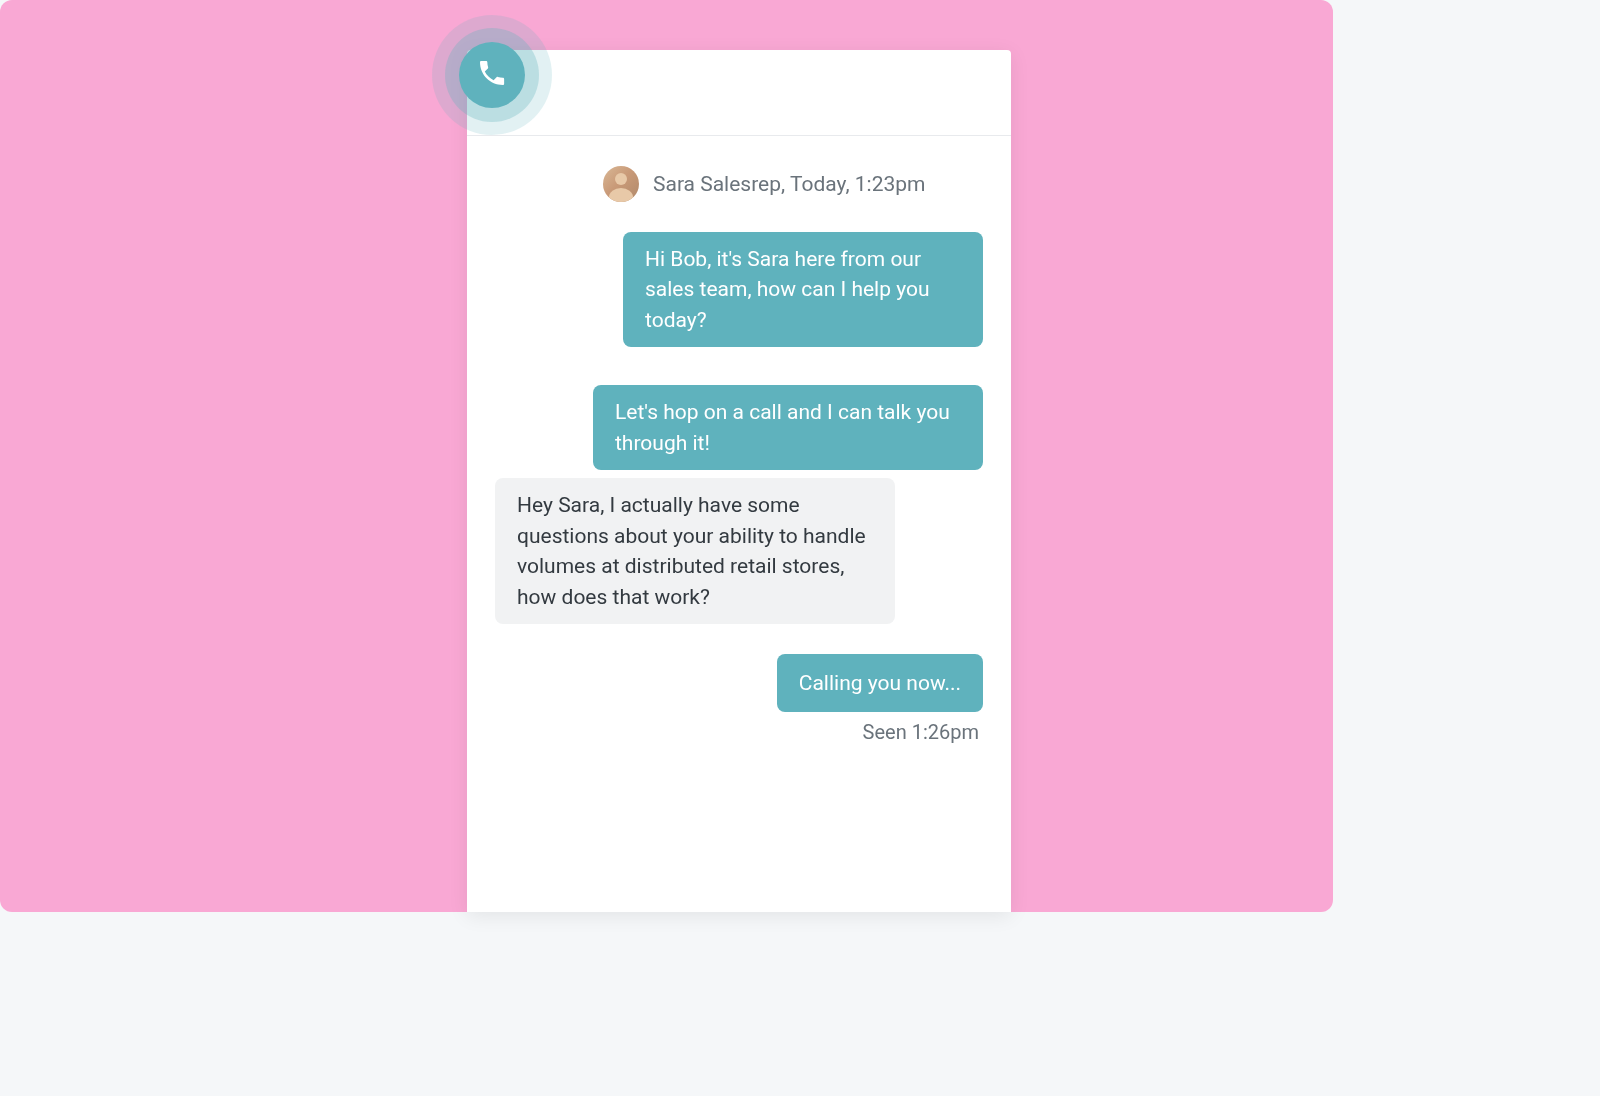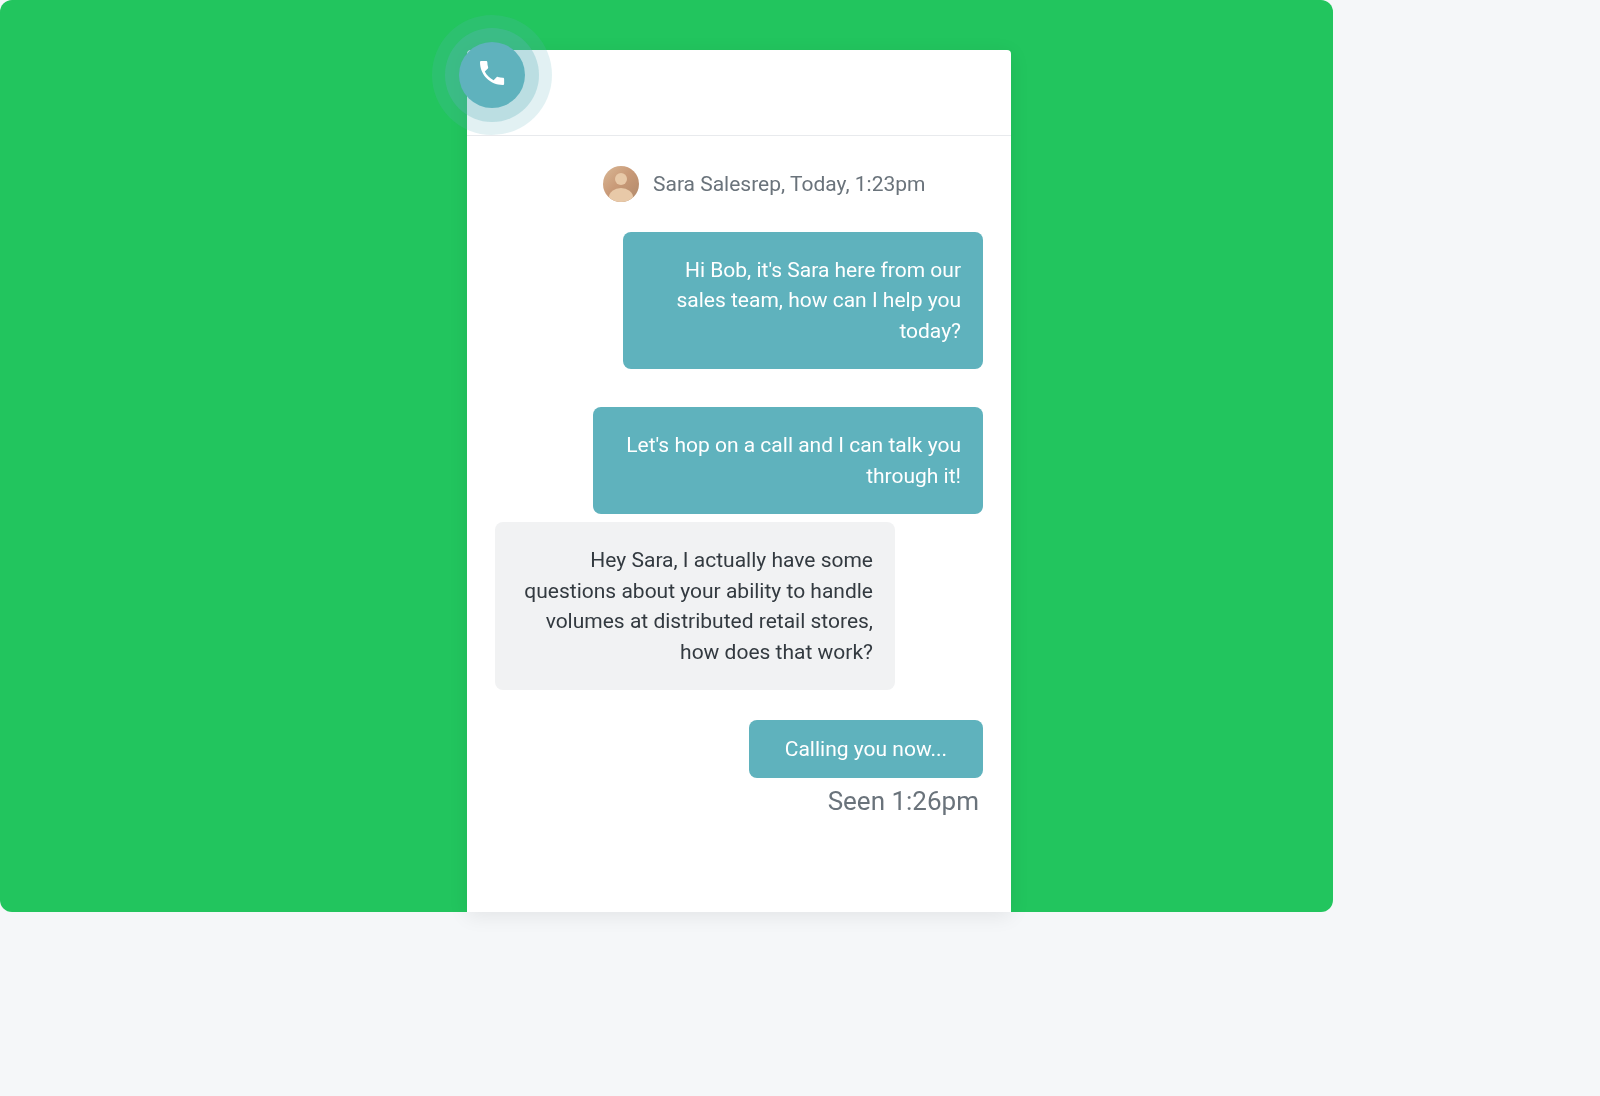--- a/index.html
+++ b/index.html
@@ -15,23 +15,22 @@
       height: 1096px;
       position: relative;
     }
     
     .canvas {
       position: absolute;
       top: 0;
       left: 0;
       width: 1333px;
       height: 912px;
-      background: #22c55e;
+      background: #f9a8d4;
       border-radius: 12px;
-      text-align: right;
     }
     
     .chat-panel {
       position: absolute;
       left: 467px;
       top: 50px;
       width: 544px;
       height: 862px;
       background: #ffffff;
       box-shadow: 0 4px 20px rgba(0,0,0,0.08);
@@ -146,21 +145,21 @@
     
     .msg-row.right {
       justify-content: flex-end;
     }
     
     .msg-row.left {
       justify-content: flex-start;
     }
     
     .bubble {
-      padding: 23px 22px;
+      padding: 12px 22px;
       border-radius: 8px;
       font-size: 21px;
       line-height: 1.45;
       max-width: 420px;
     }
     
     .bubble.sent {
       background: #5fb2bd;
       color: #ffffff;
     }
@@ -183,21 +182,21 @@
     }
     
     .seen-row {
       display: flex;
       justify-content: flex-end;
       padding-right: 4px;
       padding-top: 2px;
     }
     
     .seen-label {
-      font-size: 26px;
+      font-size: 20px;
       color: #6a737b;
     }
   </style>
 </head>
 <body>
 
 <div class="canvas">
   <div class="chat-panel">
 
     <div class="chat-header">
@@ -227,21 +226,21 @@
 
       <div class="msg-row right gap-sm">
         <div class="bubble sent" style="max-width:390px;">Let's hop on a call and I can talk you through it!</div>
       </div>
 
       <div class="msg-row left gap-md">
         <div class="bubble received" style="max-width:400px;">Hey Sara, I actually have some questions about your ability to handle volumes at distributed retail stores, how does that work?</div>
       </div>
 
       <div class="msg-row right" style="margin-bottom:6px;">
-        <div class="bubble sent" style="padding:14px 36px;">Calling you now...</div>
+        <div class="bubble sent" style="padding:14px 22px;">Calling you now...</div>
       </div>
 
       <div class="seen-row">
         <span class="seen-label">Seen 1:26pm</span>
       </div>
 
     </div>
 
   </div>
 </div>

